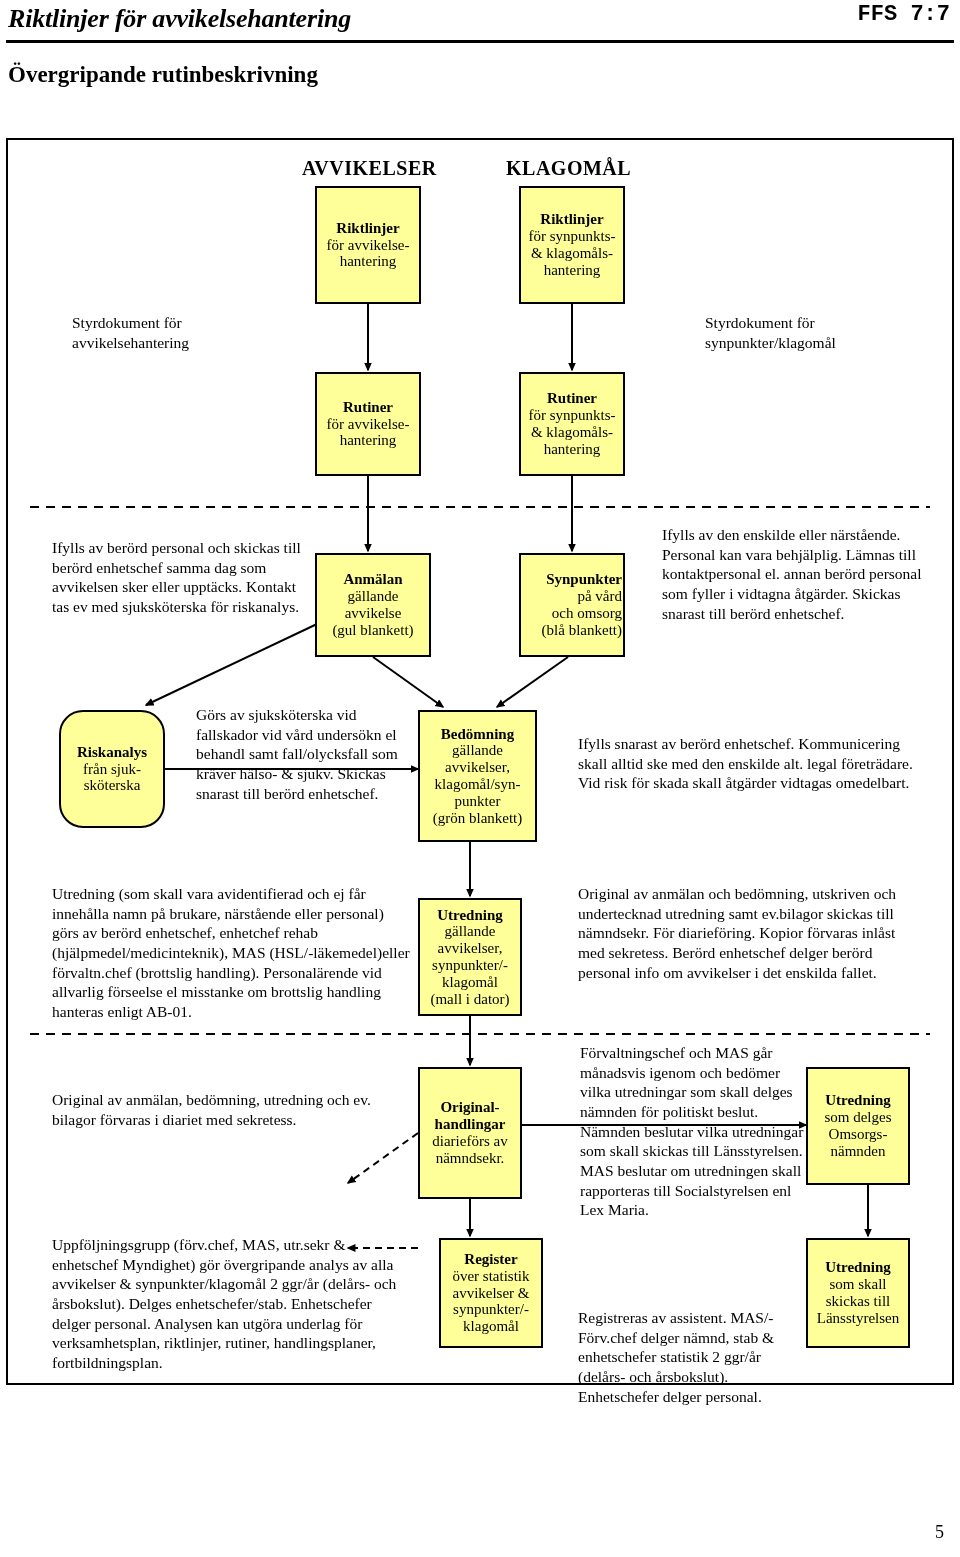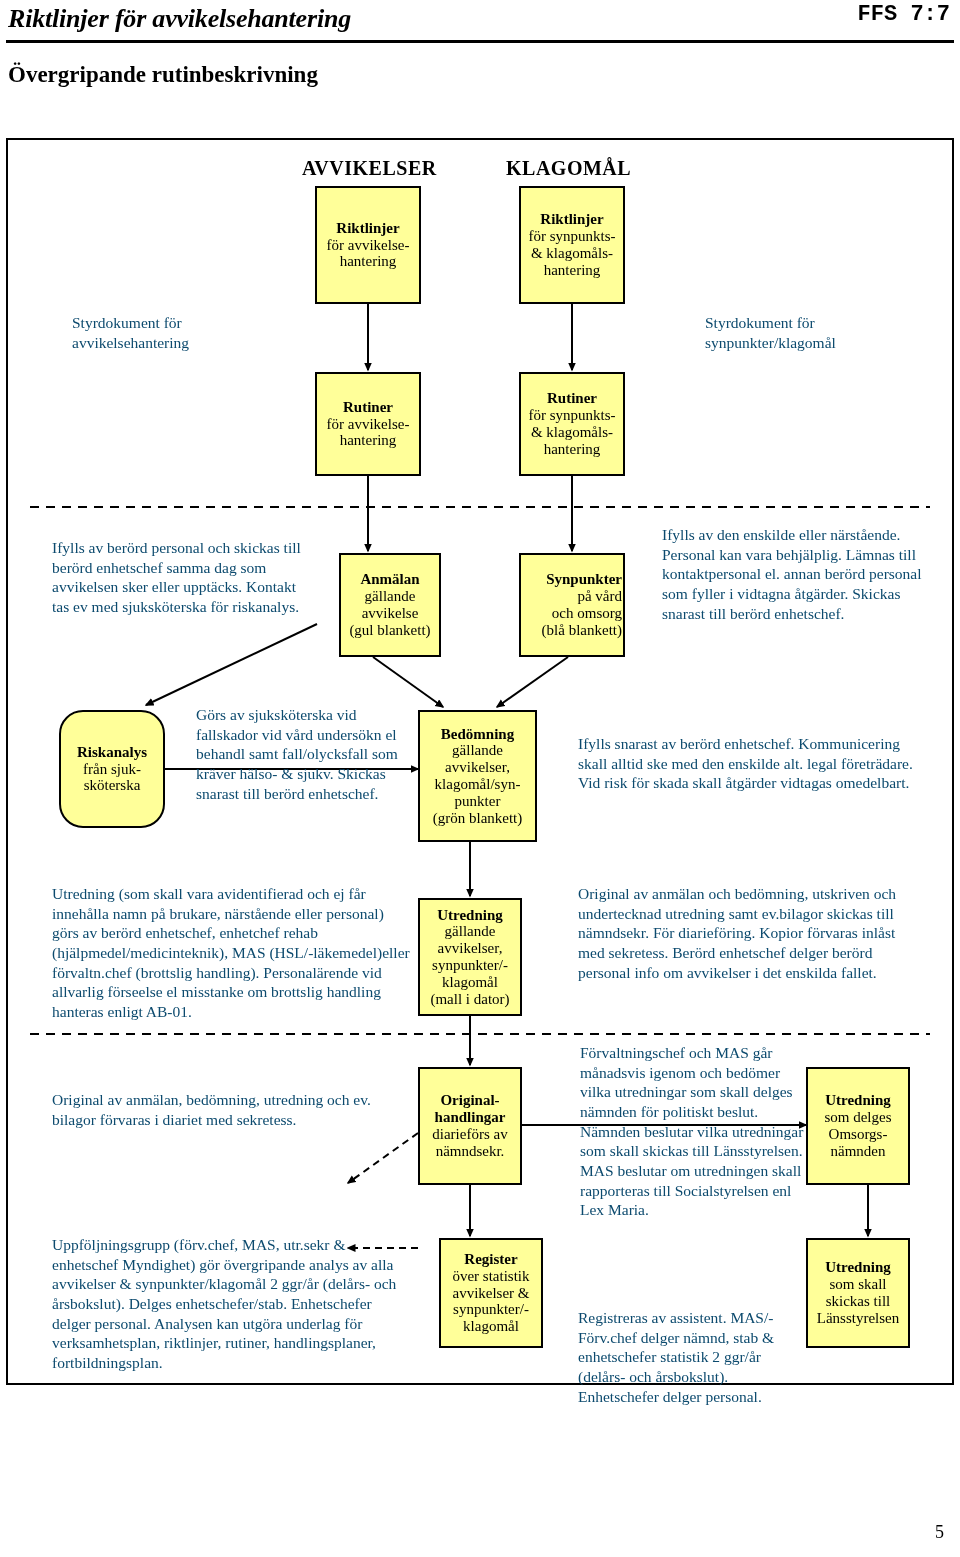--- a/index.html
+++ b/index.html
@@ -73,21 +73,21 @@
     font-size: 20px;
     letter-spacing: 0.5px;
     white-space: nowrap;
   }
 
   
   .txt {
     position: absolute;
     font-size: 15.5px;
     line-height: 1.27;
-    color: #0c4a6e;
+    color: #000000;
   }
 
   
   .pageno {
     position: absolute; right: 16px; bottom: 14px;
     font-size: 18px;
   }
 </style>
 </head>
 <body>
@@ -176,21 +176,21 @@
   <span class="ln">hantering</span>
 </div>
 
 <div class="box" style="left:519px; top:372px; width:106px; height:104px;">
   <span class="ln bt">Rutiner</span>
   <span class="ln">för synpunkts-</span>
   <span class="ln">&amp; klagomåls-</span>
   <span class="ln">hantering</span>
 </div>
 
-<div class="box" style="left:315px; top:553px; width:102px; height:104px;margin-left:24px;">
+<div class="box" style="left:315px; top:553px; width:116px; height:104px;">
   <span class="ln bt">Anmälan</span>
   <span class="ln">gällande</span>
   <span class="ln">avvikelse</span>
   <span class="ln">(gul blankett)</span>
 </div>
 
 <div class="box" style="left:519px; top:553px; width:106px; height:104px;align-items:flex-end;">
   <span class="ln bt">Synpunkter</span>
   <span class="ln">på vård</span>
   <span class="ln">och omsorg</span>
@@ -227,21 +227,21 @@
   <span class="ln">avvikelser,</span>
   <span class="ln">synpunkter/-</span>
   <span class="ln">klagomål</span>
   <span class="ln">(mall i dator)</span>
 </div>
 
 <div class="txt" style="left:578px; top:884px; width:345px;">Original av anmälan och bedömning, utskriven och undertecknad utredning samt ev.bilagor skickas till nämndsekr. För diarieföring. Kopior förvaras inlåst med sekretess. Berörd enhetschef delger berörd personal info om avvikelser i det enskilda fallet.</div>
 
 <div class="txt" style="left:52px; top:1090px; width:345px;">Original av anmälan, bedömning, utredning och ev. bilagor förvaras i diariet med sekretess.</div>
 
-<div class="box" style="left:418px; top:1067px; width:104px; height:118px;">
+<div class="box" style="left:418px; top:1067px; width:104px; height:132px;">
   <span class="ln bt">Original-</span>
   <span class="ln bt">handlingar</span>
   <span class="ln">diarieförs av</span>
   <span class="ln">nämndsekr.</span>
 </div>
 
 <div class="txt" style="left:580px; top:1043px; width:232px;">Förvaltningschef och MAS går månadsvis igenom och bedömer vilka utredningar som skall delges nämnden för politiskt beslut. Nämnden beslutar vilka utredningar som skall skickas till Länsstyrelsen. MAS beslutar om utredningen skall rapporteras till Socialstyrelsen enl Lex Maria.</div>
 
 <div class="box" style="left:806px; top:1067px; width:104px; height:118px;">
   <span class="ln bt">Utredning</span>

